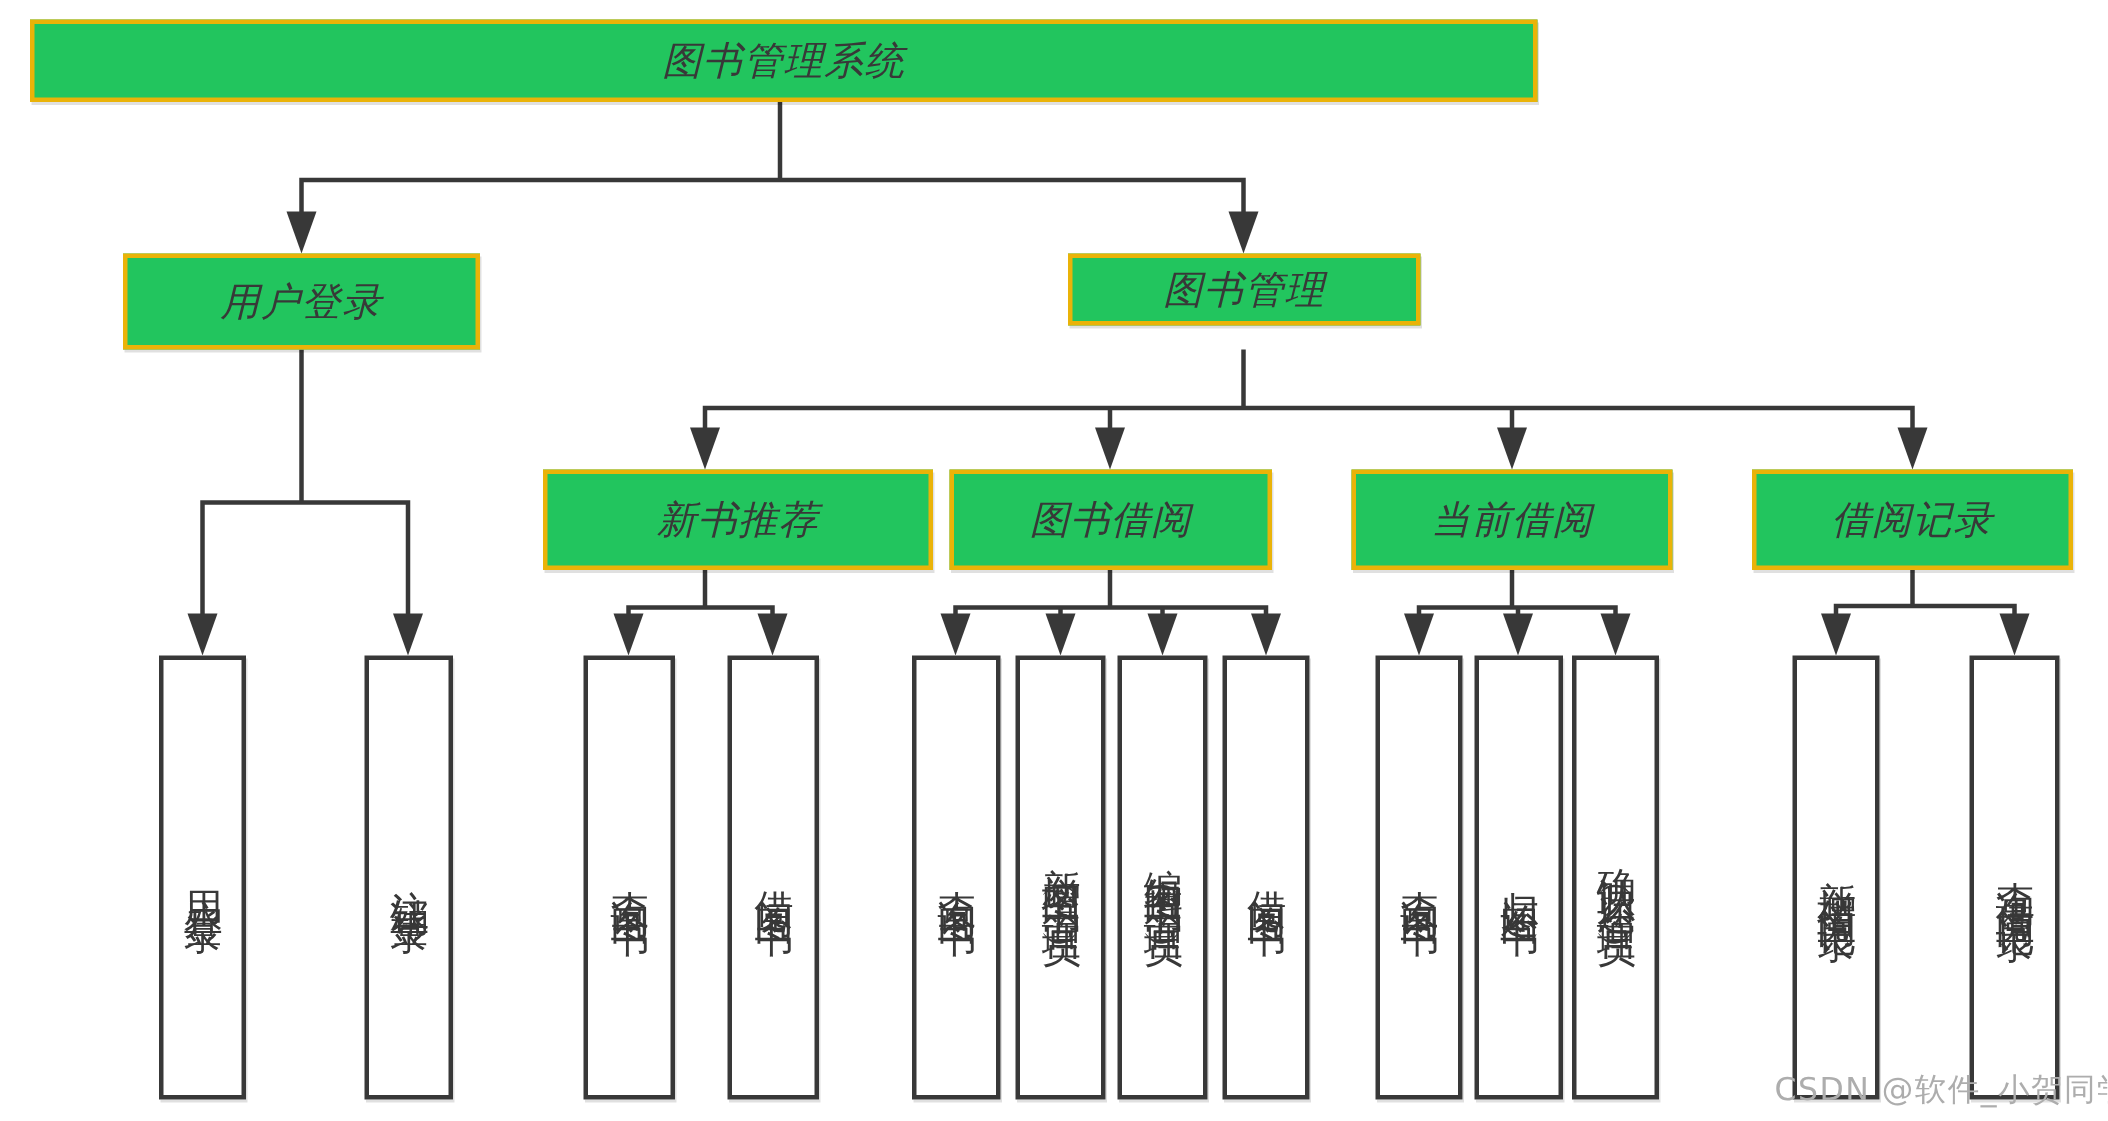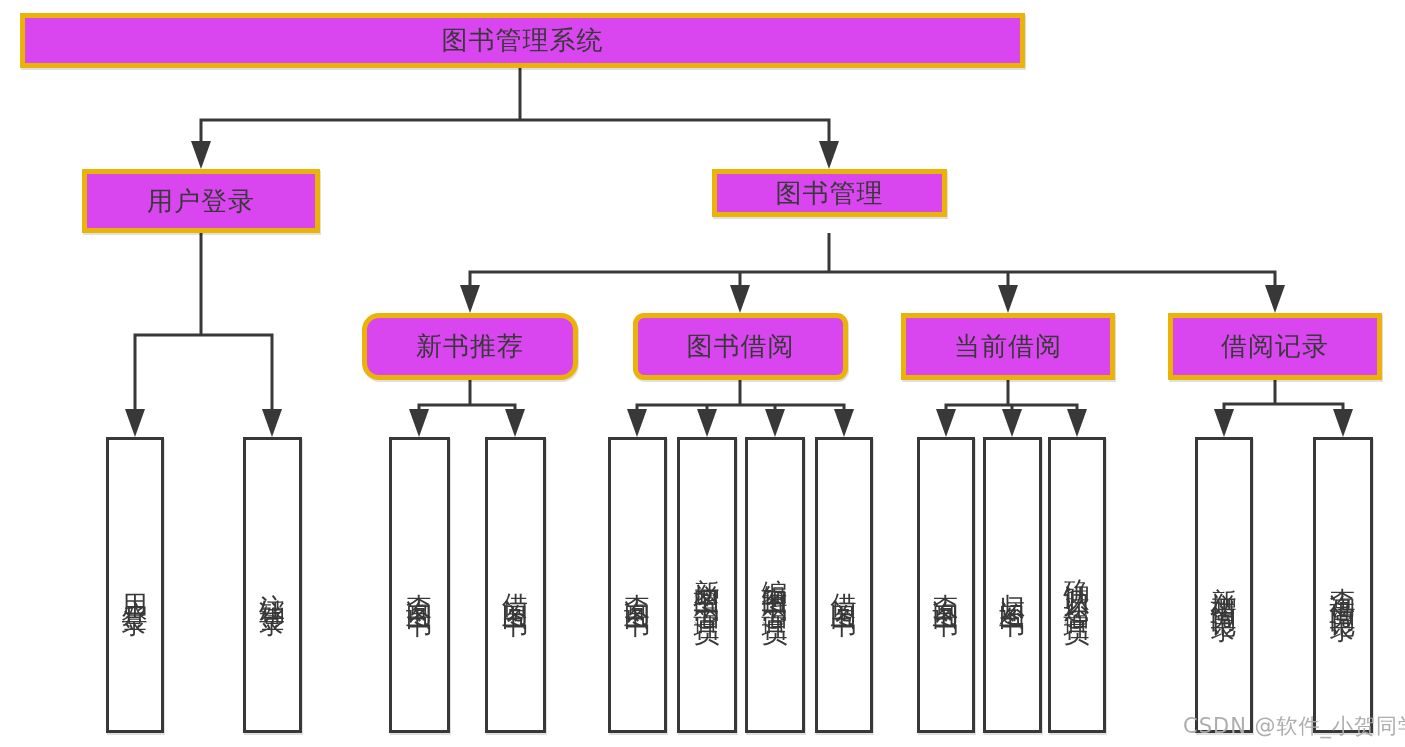--- a/index.html
+++ b/index.html
@@ -14,30 +14,31 @@
   }
   svg.connectors {
     position: absolute;
     left: 0; top: 0;
     width: 1405px; height: 747px;
     pointer-events: none;
   }
   .node {
     position: absolute;
     box-sizing: border-box;
-    background: #d946ef;
-    border: 5px solid #eab308;
+    background: #22c55e;
+    border: 3px solid #eab308;
     display: flex;
     align-items: center;
     justify-content: center;
     font-size: 26px;
     letter-spacing: 1px;
     color: #383838;
     white-space: nowrap;
     box-shadow: 1px 2px 0 rgba(0,0,0,0.12);
+    font-style: italic;
   }
   .leaf {
     position: absolute;
     box-sizing: border-box;
     background: #ffffff;
     border: 3px solid #383838;
     display: flex;
     align-items: center;
     justify-content: center;
     box-shadow: 1px 2px 0 rgba(0,0,0,0.12);
@@ -119,22 +120,22 @@
       <polygon points="1214,409 1234,409 1224,437"></polygon>
       <polygon points="1333,409 1353,409 1343,437"></polygon>
     </g>
   </svg>
 
   <div class="node" style="left:20px; top:13px; width:1005px; height:55px;">图书管理系统</div>
 
   <div class="node" style="left:82px; top:169px; width:238px; height:64px;">用户登录</div>
   <div class="node" style="left:712px; top:169px; width:235px; height:48px;">图书管理</div>
 
-  <div class="node" style="left:362px; top:313px; width:216px; height:67px;border-radius:17px;">新书推荐</div>
-  <div class="node" style="left:633px; top:313px; width:215px; height:67px;border-radius:11px;">图书借阅</div>
+  <div class="node" style="left:362px; top:313px; width:260px; height:67px;">新书推荐</div>
+  <div class="node" style="left:633px; top:313px; width:215px; height:67px;">图书借阅</div>
   <div class="node" style="left:1168px; top:313px; width:214px; height:67px;">借阅记录</div>
   <div class="node" style="left:901px; top:313px; width:214px; height:67px;">当前借阅</div>
 
   <div class="leaf" style="left:106px; top:437px; width:58px; height:296px;">
     <span class="vtext">用户登录</span>
   </div>
   <div class="leaf" style="left:243px; top:437px; width:59px; height:296px;">
     <span class="vtext">注销登录</span>
   </div>
 

